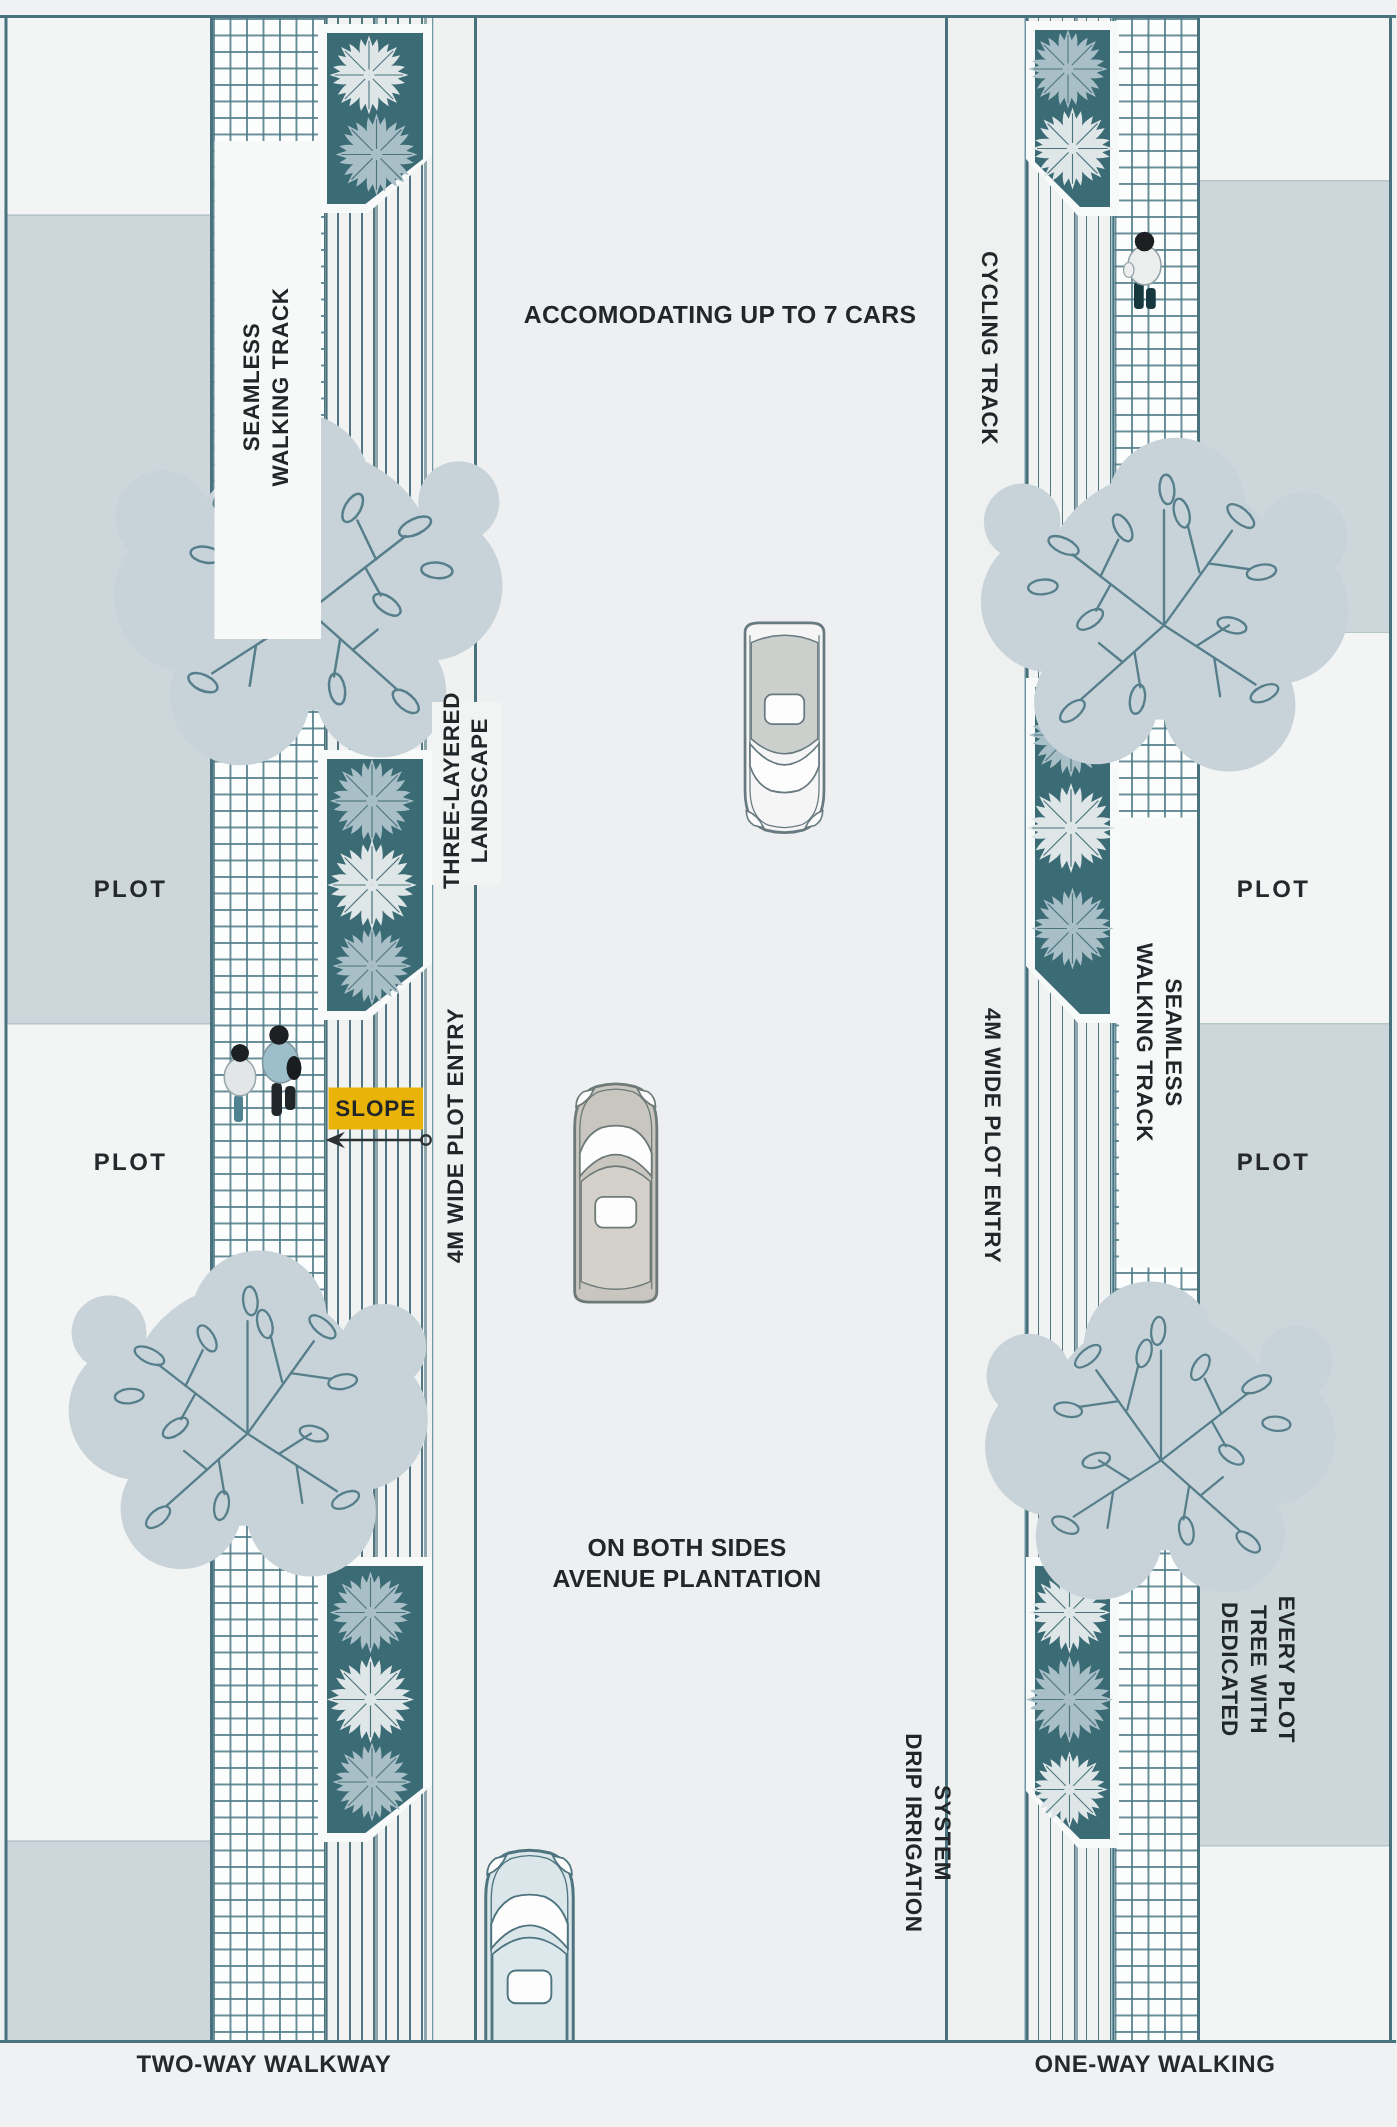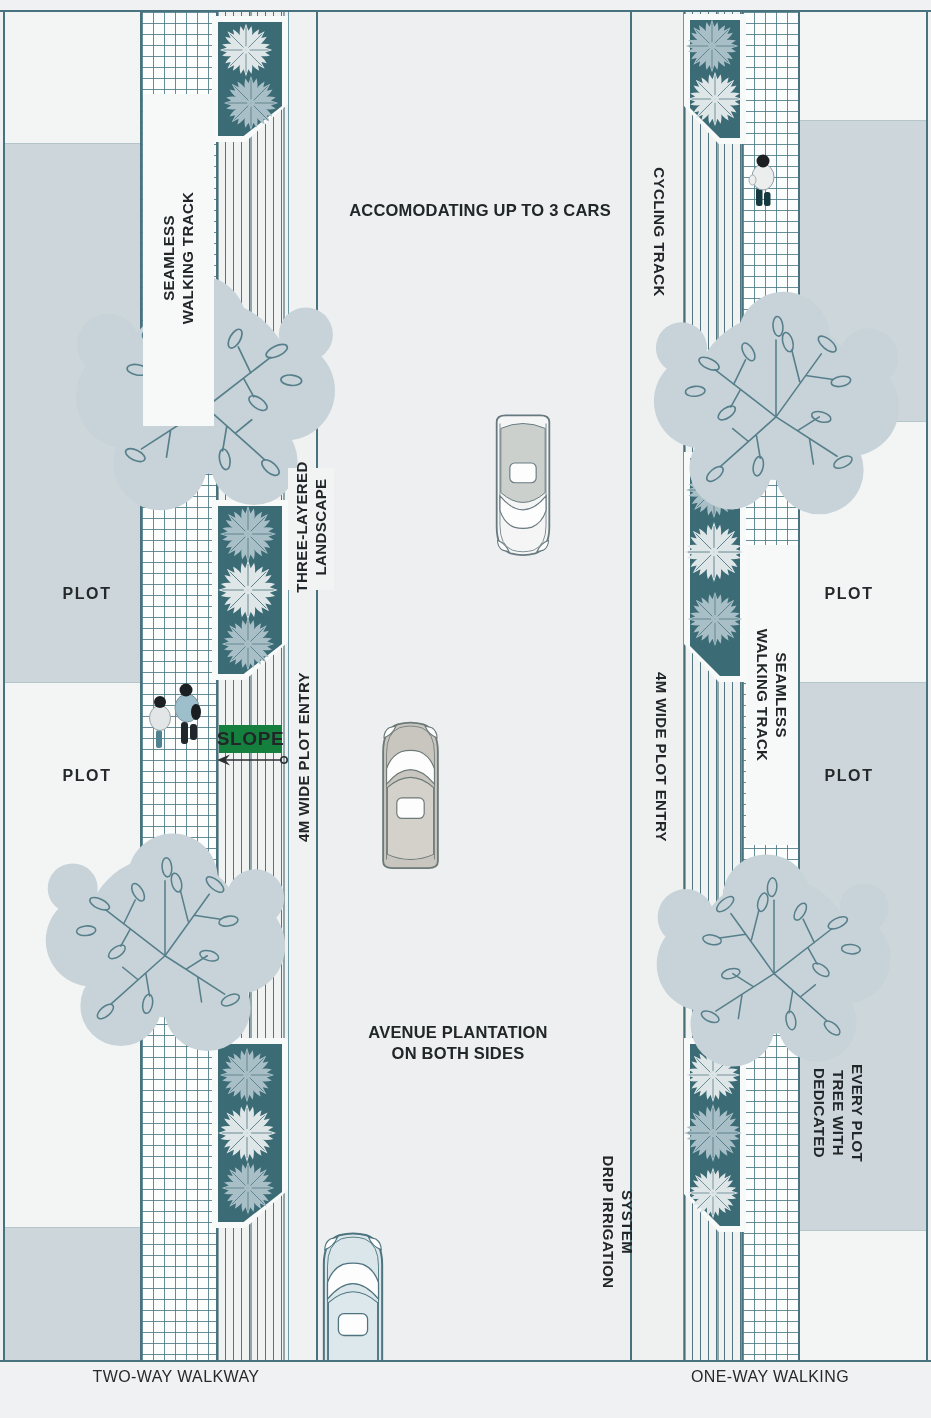--- a/index.html
+++ b/index.html
@@ -65,27 +65,27 @@
   .note {
     position:absolute; text-align:center;
     font-weight:700; font-size:16.5px; line-height:1.3; letter-spacing:.2px;
   }
   .plot-label {
     position:absolute; transform:translate(-50%,-50%);
     font-weight:700; font-size:16px; letter-spacing:1.6px; color:#25292b;
   }
   .caption {
     position:absolute; text-align:center;
-    font-weight:400; font-size:16px; letter-spacing:.4px; color:#25292b;
+    font-weight:700; font-size:16px; letter-spacing:.4px; color:#25292b;
   }
   .label-box { position:absolute; background:#f7f8f8; }
   .slope-box {
-    position:absolute; background:#15803d;
+    position:absolute; background:#eab308;
     display:flex; align-items:center; justify-content:center;
-    font-weight:700; font-size:19px; letter-spacing:.6px;
+    font-weight:700; font-size:15px; letter-spacing:.6px;
   }
   .car-clip { position:absolute; overflow:hidden; }
 </style>
 </head>
 <body>
 
 <svg style="position:absolute;width:0;height:0" aria-hidden="true">
   <defs>
     <g id="petal">
       <path d="M50 50 C41 38 37 24 41 10 L46 18 L50 6 L54 18 L59 10 C63 24 59 38 50 50 Z" fill="var(--petal,#b9cad0)"></path>
@@ -293,21 +293,21 @@
   <div class="label-box" style="left:143px; top:94px; width:71px; height:332px;"></div>
   <div class="label-box" style="left:746px; top:545px; width:52px; height:300px;"></div>
   <div class="label-box" style="left:288px; top:468px; width:46px; height:122px; background:#f2f4f4;"></div>
 
   <div class="rlabel rot-ccw" style="left:178px; top:258px;">
     <div>SEAMLESS</div>
     <div>WALKING TRACK</div>
   </div>
 
   <div class="note" style="left:320px; top:200px; width:320px;">
-    <div>ACCOMODATING UP TO 3 CARS</div>
+    <div>ACCOMODATING UP TO 7 CARS</div>
   </div>
 
   <div class="rlabel rot-cw" style="left:659px; top:232px;">
     <div>CYCLING TRACK</div>
   </div>
 
   <div class="rlabel rot-ccw" style="left:311px; top:527px;">
     <div>THREE-LAYERED</div>
     <div>LANDSCAPE</div>
   </div>
@@ -333,22 +333,22 @@
   <div class="rlabel rot-cw" style="left:772px; top:695px;">
     <div>SEAMLESS</div>
     <div>WALKING TRACK</div>
   </div>
 
   <div class="rlabel rot-cw" style="left:661px; top:757px;">
     <div>4M WIDE PLOT ENTRY</div>
   </div>
 
   <div class="note" style="left:330px; top:1022px; width:256px;">
+    <div>ON BOTH SIDES</div>
     <div>AVENUE PLANTATION</div>
-    <div>ON BOTH SIDES</div>
   </div>
 
   <div class="rlabel rot-cw" style="left:618px; top:1222px;">
     <div>SYSTEM</div>
     <div>DRIP IRRIGATION</div>
   </div>
 
   <div class="rlabel rot-cw" style="left:838px; top:1113px;">
     <div>EVERY PLOT</div>
     <div>TREE WITH</div>

